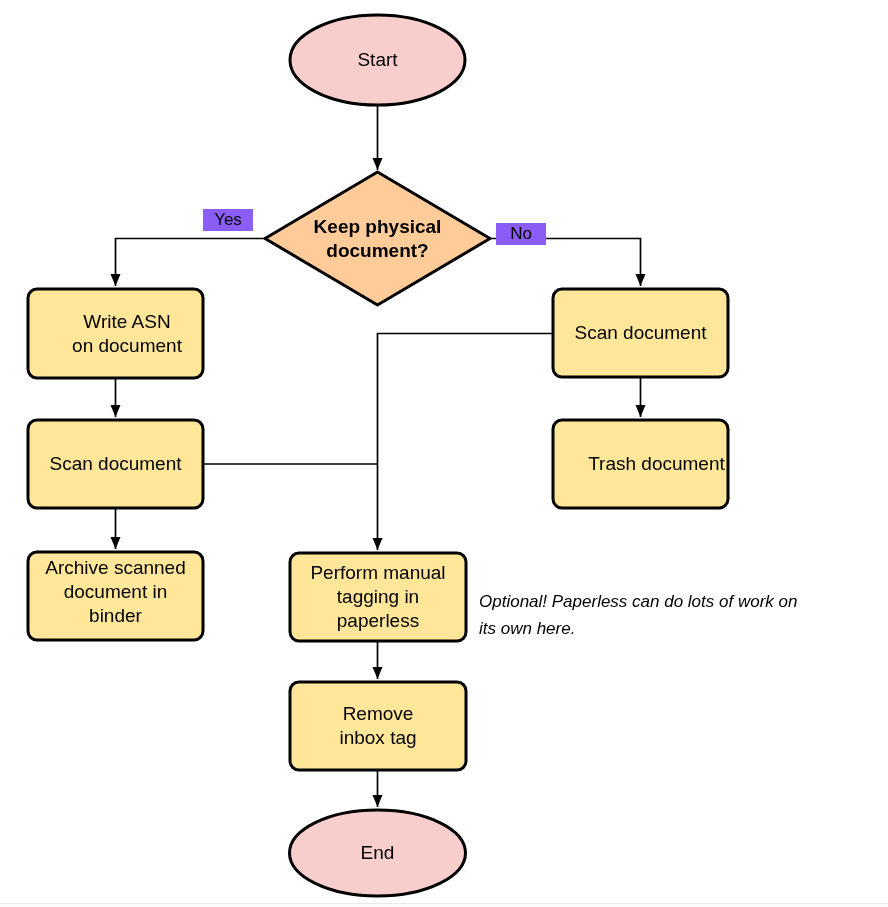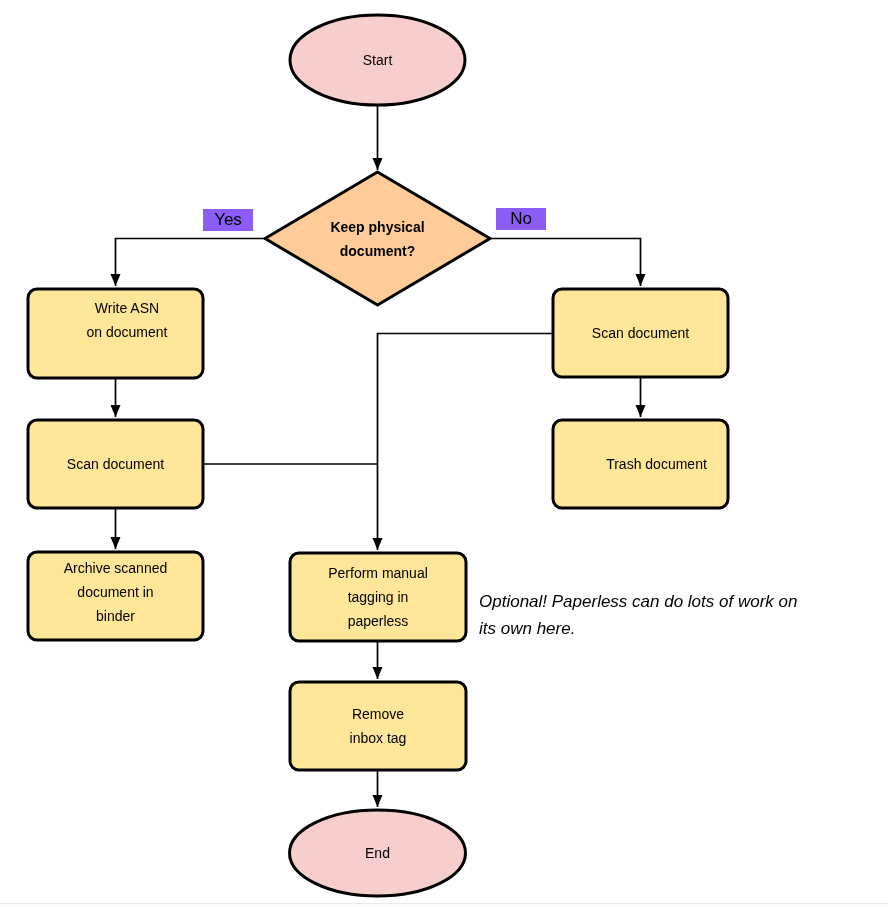--- a/index.html
+++ b/index.html
@@ -22,21 +22,21 @@
 
   .edge { stroke: #000000; stroke-width: 1.7; fill: none; }
   .shape { stroke: #000000; stroke-width: 3; }
 
   .node-label {
     position: absolute;
     display: flex;
     align-items: center;
     justify-content: center;
     text-align: center;
-    font-size: 14px;
+    font-size: 19px;
     line-height: 24px;
     white-space: pre-line;
     color: #000;
   }
 
   .edge-label {
     position: absolute;
     display: flex;
     align-items: center;
     justify-content: center;
@@ -100,21 +100,21 @@
     <rect class="shape" x="290" y="553" width="176" height="88" rx="9" ry="9" fill="#FFE699"></rect>
     <rect class="shape" x="290" y="682" width="176" height="88" rx="9" ry="9" fill="#FFE699"></rect>
     <ellipse class="shape" cx="377.5" cy="853" rx="88" ry="43" fill="#F8CECC"></ellipse>
   </svg>
 
   <div class="node-label" style="left:290px; top:15px; width:175px; height:90px;">Start</div>
 
   <div class="node-label" style="left:277px; top:188px; width:201px; height:101px;font-weight:bold;">Keep physical
 document?</div>
 
-  <div class="node-label" style="left:28px; top:275px; width:198px; height:89px;">Write ASN
+  <div class="node-label" style="left:28px; top:289px; width:198px; height:89px;">Write ASN
 on document</div>
 
   <div class="node-label" style="left:28px; top:420px; width:175px; height:88px;">Scan document</div>
 
   <div class="node-label" style="left:28px; top:552px; width:175px; height:80px;">Archive scanned
 document in
 binder</div>
 
   <div class="node-label" style="left:553px; top:289px; width:175px; height:88px;">Scan document</div>
 
@@ -124,20 +124,20 @@
 inbox tag</div>
 
   <div class="node-label" style="left:290px; top:553px; width:176px; height:88px;">Perform manual
 tagging in
 paperless</div>
 
   <div class="node-label" style="left:290px; top:810px; width:175px; height:86px;text-align:right;">End</div>
 
   <div class="edge-label" style="left:203px; top:209px; width:50px; height:22px;">Yes</div>
 
-  <div class="edge-label" style="left:496px; top:208px; width:50px; height:22px;">No</div>
+  <div class="edge-label" style="left:496px; top:223px; width:50px; height:22px;">No</div>
 
   <div class="note">Optional! Paperless can do lots of work on
 its own here.</div>
 
   <div class="bottom-strip"></div>
 
 </div>
 
 </body></html>

